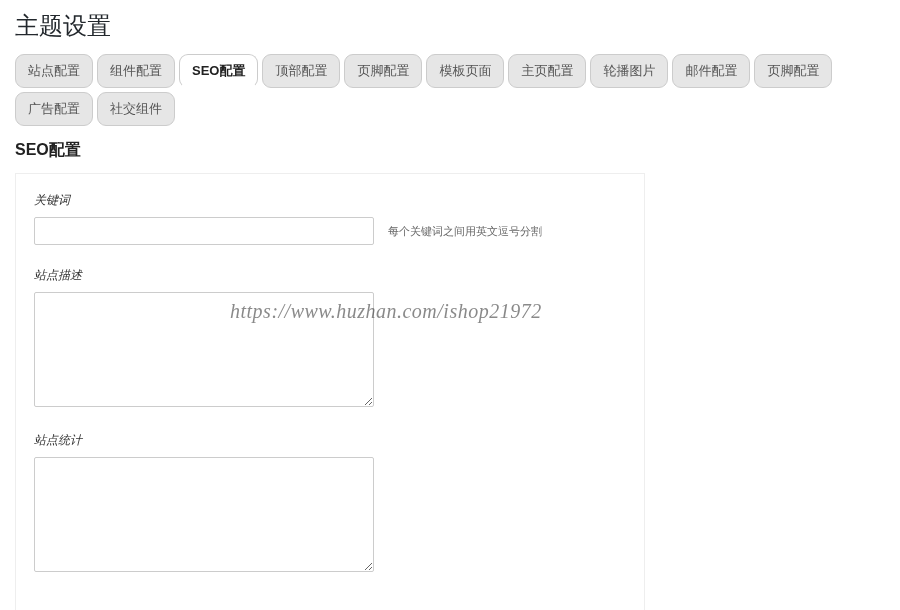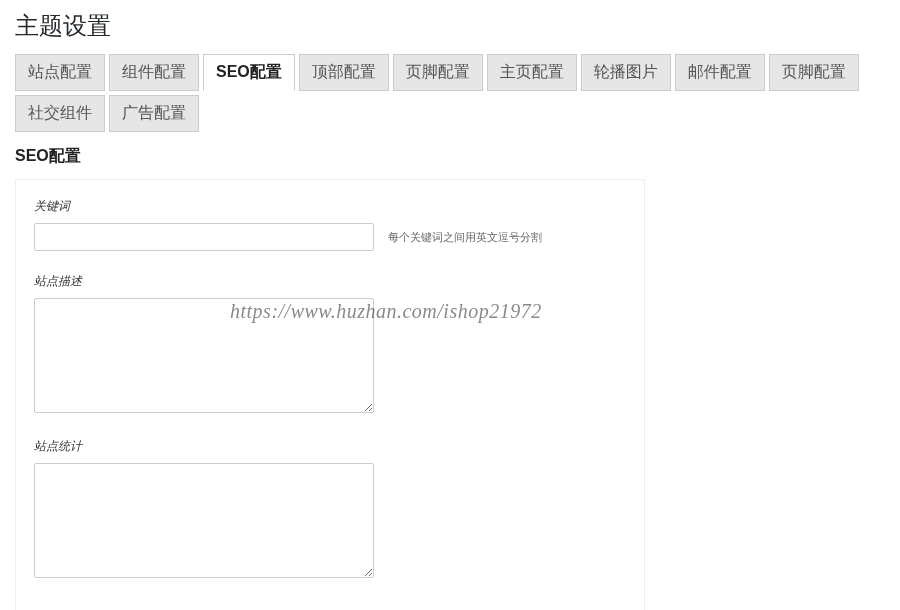--- a/index.html
+++ b/index.html
@@ -20,24 +20,24 @@
     margin: 10px 0 12px 0;
   }
   .tabs {
     display: flex;
     flex-wrap: wrap;
     gap: 4px;
     margin-bottom: 10px;
   }
   .tab {
     padding: 7px 12px;
-    font-size: 16px;
+    font-size: 13px;
     background: #e6e6e6;
     border: 1px solid #ccc;
-    border-radius: 0;
+    border-radius: 9px;
     color: #555;
     cursor: pointer;
     white-space: nowrap;
   }
   .tab.active {
     background: #fff;
     border-bottom-color: #fff;
     font-weight: 600;
     color: #222;
   }
@@ -100,26 +100,27 @@
 
 <div class="wrap">
   <h1 class="title">主题设置</h1>
 
   <div class="tabs">
     <div class="tab">站点配置</div>
     <div class="tab">组件配置</div>
     <div class="tab active">SEO配置</div>
     <div class="tab">顶部配置</div>
     <div class="tab">页脚配置</div>
+    <div class="tab">模板页面</div>
     <div class="tab">主页配置</div>
     <div class="tab">轮播图片</div>
     <div class="tab">邮件配置</div>
     <div class="tab">页脚配置</div>
+    <div class="tab">广告配置</div>
     <div class="tab">社交组件</div>
-    <div class="tab">广告配置</div>
   </div>
 
   <h2 class="section-title">SEO配置</h2>
 
   <div class="panel">
 
     <div class="field">
       <span class="label">关键词</span>
       <div class="row">
         <input type="text" value="" style="">

